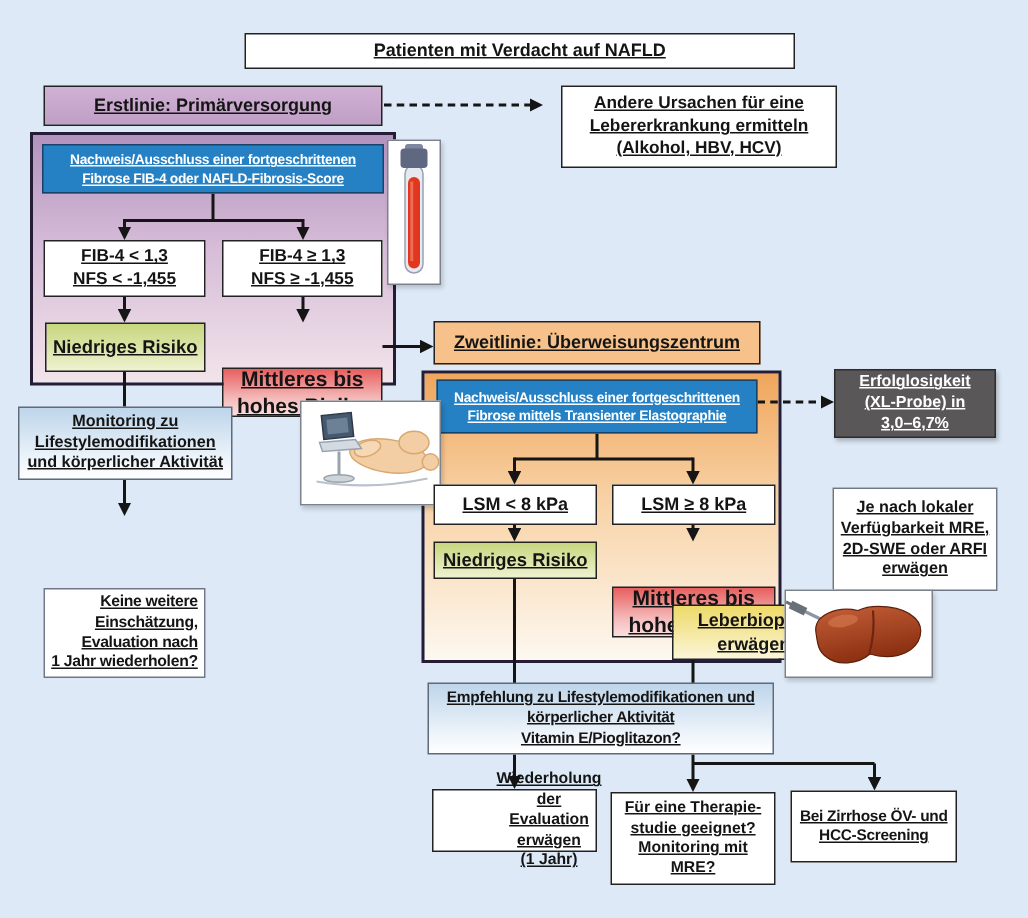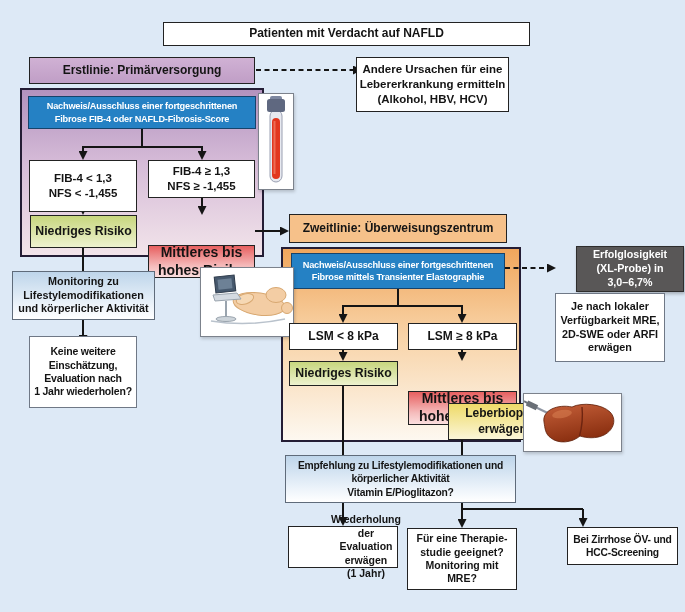--- a/index.html
+++ b/index.html
@@ -6,47 +6,47 @@
   body{
     width:685px;height:612px;position:relative;overflow:hidden;
     background:#dde9f6;
     font-family:"Liberation Sans","DejaVu Sans",sans-serif;
     color:#141414;
   }
   .box{
     position:absolute;box-sizing:border-box;
     display:flex;align-items:center;justify-content:center;
     text-align:center;font-weight:bold;white-space:pre-line;
-    font-size:11px;line-height:1.28;z-index:3;padding:1px 2px;
+    font-size:11px;line-height:1.28;z-index:3;padding:1px 2px;text-decoration:underline;
   }
   .container{position:absolute;box-sizing:border-box;z-index:1;}
   .c-purple{
     background:linear-gradient(180deg,#b292be 0%,#d6bcd8 45%,#f2e4ea 100%);
     border:2px solid #241d35;
   }
   .c-orange{
     background:linear-gradient(180deg,#f0a65c 0%,#f8d3a7 45%,#fdf8f0 100%);
     border:2px solid #241d35;
   }
   .white{background:#ffffff;border:1.4px solid #222;}
-  .white-gray{background:#ffffff;border:1.4px solid #6f7886;}
+  .white-gray{background:#ffffff;border:1.4px solid #6f7886;margin-top:32px;}
   .purple-hd{background:linear-gradient(180deg,#d0b1d4,#c09ec6);border:1.6px solid #222;font-size:12px;}
   .orange-hd{background:#f6c18a;border:1.6px solid #222;font-size:12px;}
   .blue-hd{
     background:#2581c4;border:1.6px solid #16436b;color:#fff;
     font-size:9.2px;letter-spacing:-0.2px;line-height:1.35;
   }
   .green{background:linear-gradient(180deg,#c7d67e 0%,#eef2cf 100%);border:1.4px solid #222;font-size:12.3px;}
   .red{background:linear-gradient(180deg,#e75f5f 0%,#f5bcbc 65%,#fbdede 100%);border:1.4px solid #222;font-size:14px;margin-top:30px;}
   .yellow{background:linear-gradient(180deg,#eeda68 0%,#fbf6d8 100%);border:1.4px solid #222;font-size:12px;margin-left:40px;}
   .bluebox{
     background:linear-gradient(180deg,#bed5ea 0%,#ecf3fa 70%,#ffffff 100%);
     border:1.4px solid #5f6b7a;
   }
-  .graybox{background:#595757;border:1.4px solid #2e2d2d;color:#fff;font-size:10.7px;box-shadow:1px 2px 3px rgba(0,0,0,.25);margin-left:20px;}
+  .graybox{background:#595757;border:1.4px solid #2e2d2d;color:#fff;font-size:10.7px;box-shadow:1px 2px 3px rgba(0,0,0,.25);}
   .illus{background:#fff;border:1.4px solid #7c828c;z-index:3;box-shadow:1px 2px 3px rgba(0,0,0,.18);display:flex;align-items:center;justify-content:center;}
   .fs10{font-size:10.3px;}
   .fs105{font-size:10.5px;}
   .fs108{font-size:10.8px;}
   .fs115{font-size:11.5px;}
   .fs12{font-size:12px;}
   .ls-tight{letter-spacing:-0.2px;}
   #connectors{position:absolute;left:0;top:0;z-index:2;pointer-events:none;}
 </style>
 </head>
@@ -85,28 +85,28 @@
     <path d="M583 509 V519" marker-end="url(#ah)"></path>
     <path d="M256 70 H354" stroke-dasharray="5 3.5" marker-end="url(#ah)"></path>
     <path d="M505 268 H548" stroke-dasharray="5 3.5" marker-end="url(#ah)"></path>
   </g>
 </svg>
 
 <div class="box white fs12" style="left:163px;top:22px;width:367px;height:24px;">Patienten mit Verdacht auf NAFLD</div>
 
 <div class="box purple-hd" style="left:29px;top:57px;width:226px;height:27px;">Erstlinie: Primärversorgung</div>
 
-<div class="box white fs115" style="left:356px;top:57px;width:153px;height:55px;">Andere Ursachen für eine
+<div class="box white fs115" style="left:374px;top:57px;width:184px;height:55px;">Andere Ursachen für eine
 Lebererkrankung ermitteln
 (Alkohol, HBV, HCV)</div>
 
 <div class="box blue-hd" style="left:28px;top:96px;width:228px;height:33px;">Nachweis/Ausschluss einer fortgeschrittenen
 Fibrose FIB-4 oder NAFLD-Fibrosis-Score</div>
 
-<div class="box white fs115" style="left:29px;top:160px;width:108px;height:52px;">FIB-4 &lt; 1,3
+<div class="box white fs115" style="left:29px;top:160px;width:108px;height:38px;">FIB-4 &lt; 1,3
 NFS &lt; -1,455</div>
 <div class="box white fs115" style="left:148px;top:160px;width:107px;height:38px;">FIB-4 ≥ 1,3
 NFS ≥ -1,455</div>
 
 <div class="box green" style="left:30px;top:215px;width:107px;height:33px;">Niedriges Risiko</div>
 <div class="box red" style="left:148px;top:215px;width:107px;height:33px;">Mittleres bis
 hohes Risiko</div>
 
 <div class="illus" style="position:absolute;left:258px;top:93px;width:34px;height:95px;">
   <svg width="34" height="95" viewBox="0 0 34 95">
@@ -115,21 +115,21 @@
     <rect x="14.5" y="27" width="2" height="53" fill="#f0765e" opacity="0.85"></rect>
     <rect x="11" y="2" width="12" height="5" rx="2" fill="#7d87a0"></rect>
     <rect x="8" y="5" width="18" height="13" rx="2.5" fill="#5f6880"></rect>
   </svg>
 </div>
 
 <div class="box bluebox fs108" style="left:12px;top:271px;width:143px;height:49px;">Monitoring zu
 Lifestylemodifikationen
 und körperlicher Aktivität</div>
 
-<div class="box white-gray fs105 ls-tight" style="left:29px;top:336px;width:108px;height:72px;">Keine weitere
+<div class="box white-gray fs105 ls-tight" style="left:29px;top:360px;width:108px;height:60px;text-align:right;">Keine weitere
 Einschätzung,
 Evaluation nach
 1 Jahr wiederholen?</div>
 
 <div class="box orange-hd" style="left:289px;top:214px;width:218px;height:29px;">Zweitlinie: Überweisungszentrum</div>
 
 <div class="box blue-hd" style="left:291px;top:253px;width:214px;height:36px;">Nachweis/Ausschluss einer fortgeschrittenen
 Fibrose mittels Transienter Elastographie</div>
 
 <div class="illus" style="position:absolute;left:200px;top:267px;width:92px;height:68px;">
@@ -186,14 +186,14 @@
 körperlicher Aktivität
 Vitamin E/Pioglitazon?</div>
 
 <div class="box white fs105" style="left:288px;top:526px;width:110px;height:42px;padding-left:48px;">Wiederholung der
 Evaluation erwägen
 (1 Jahr)</div>
 <div class="box white fs105" style="left:407px;top:528px;width:110px;height:62px;">Für eine Therapie-
 studie geeignet?
 Monitoring mit
 MRE?</div>
-<div class="box white fs10 ls-tight" style="left:527px;top:527px;width:111px;height:38px;margin-left:40px;">Bei Zirrhose ÖV- und
+<div class="box white fs10 ls-tight" style="left:527px;top:527px;width:111px;height:48px;">Bei Zirrhose ÖV- und
 HCC-Screening</div>
 
 </body></html>

